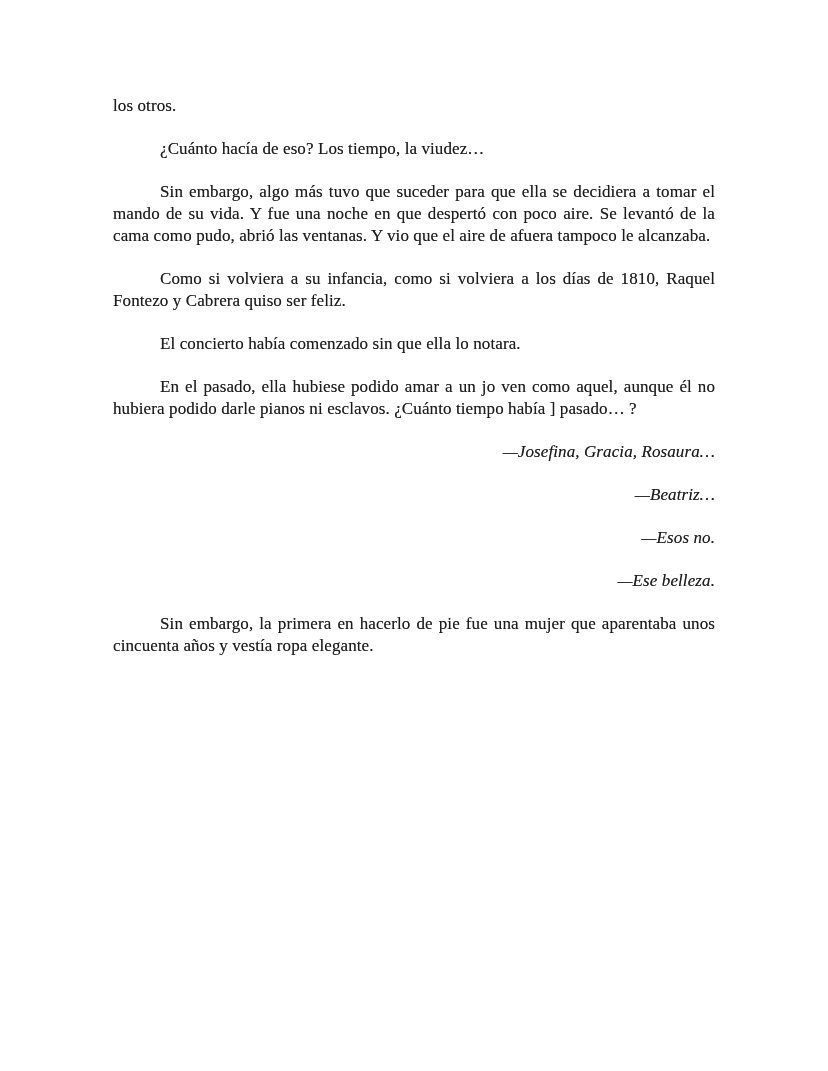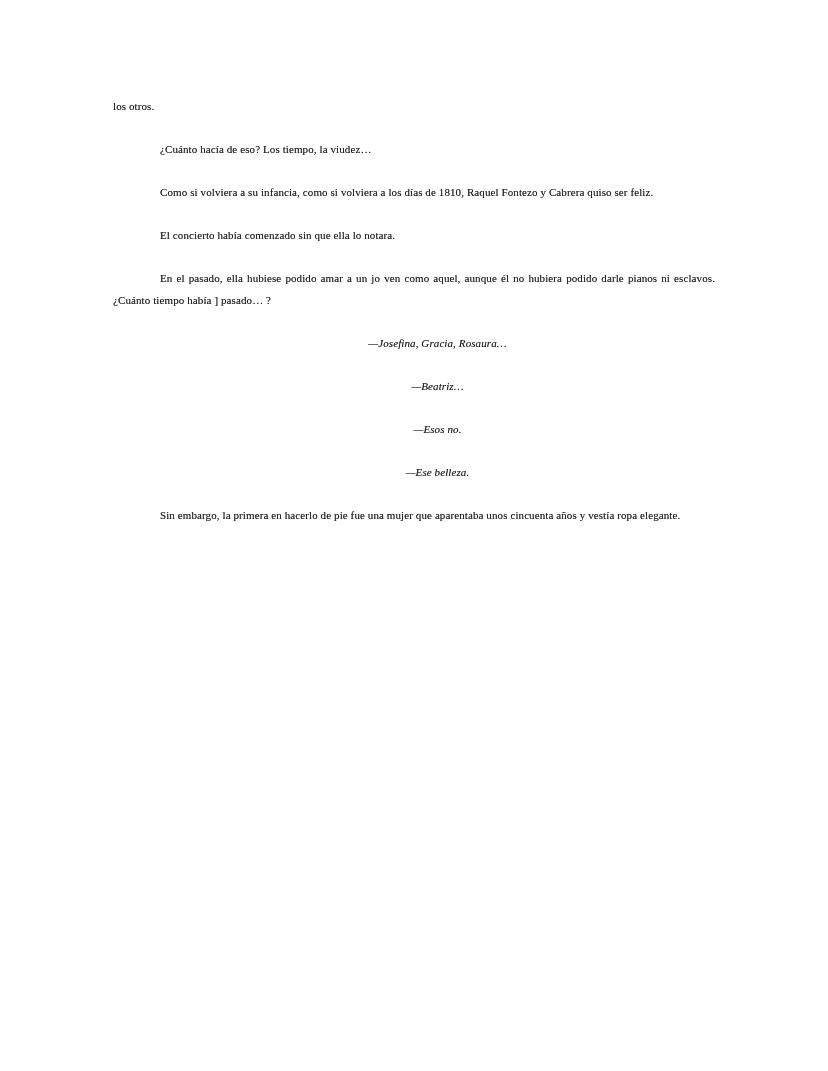--- a/index.html
+++ b/index.html
@@ -21,49 +21,50 @@
     width: 828px;
     height: 1071px;
     background: #ffffff;
   }
   .text-block {
     position: absolute;
     left: 113px;
     top: 95px;
     width: 602px;
     color: #1c1c1c;
-    font-size: 11px;
+    font-size: 17px;
     line-height: 22px;
     text-align: justify;
     
     text-shadow: 0 0 0.5px rgba(30,30,30,0.55);
     letter-spacing: 0.1px;
   }
   .para {
     margin: 0 0 21px 0;
     text-indent: 47px;
   }
   .para.noindent {
     text-indent: 0;
   }
   .para.dialogue {
     font-style: italic;
-    text-align: center;
+    text-align: right;
   }
   .para.scene-break {
     margin-top: 36px;
   }
 </style>
 </head>
 <body>
 
 <div class="page">
   <div class="text-block">
     <p class="para noindent">los otros.</p>
     <p class="para">¿Cuánto hacía de eso? Los tiempo, la viudez…</p>
+    <p class="para">Sin embargo, algo más tuvo que suceder para que ella se decidiera a tomar el mando de su vida. Y fue una noche en que despertó con poco aire. Se levantó de la cama como pudo, abrió las ventanas. Y vio que el aire de afuera tampoco le alcanzaba.</p>
     <p class="para">Como si volviera a su infancia, como si volviera a los días de 1810, Raquel Fontezo y Cabrera quiso ser feliz.</p>
     <p class="para">El concierto había comenzado sin que ella lo notara.</p>
     <p class="para">En el pasado, ella hubiese podido amar a un jo ven como aquel, aunque él no hubiera podido darle pianos ni esclavos. ¿Cuánto tiempo había ] pasado… ?</p>
     <p class="para dialogue">—Josefina, Gracia, Rosaura…</p>
     <p class="para dialogue">—Beatriz…</p>
     <p class="para dialogue">—Esos no.</p>
     <p class="para dialogue">—Ese belleza.</p>
     <p class="para">Sin embargo, la primera en hacerlo de pie fue una mujer que aparentaba unos cincuenta años y vestía ropa elegante.</p>
   </div>
 </div>

